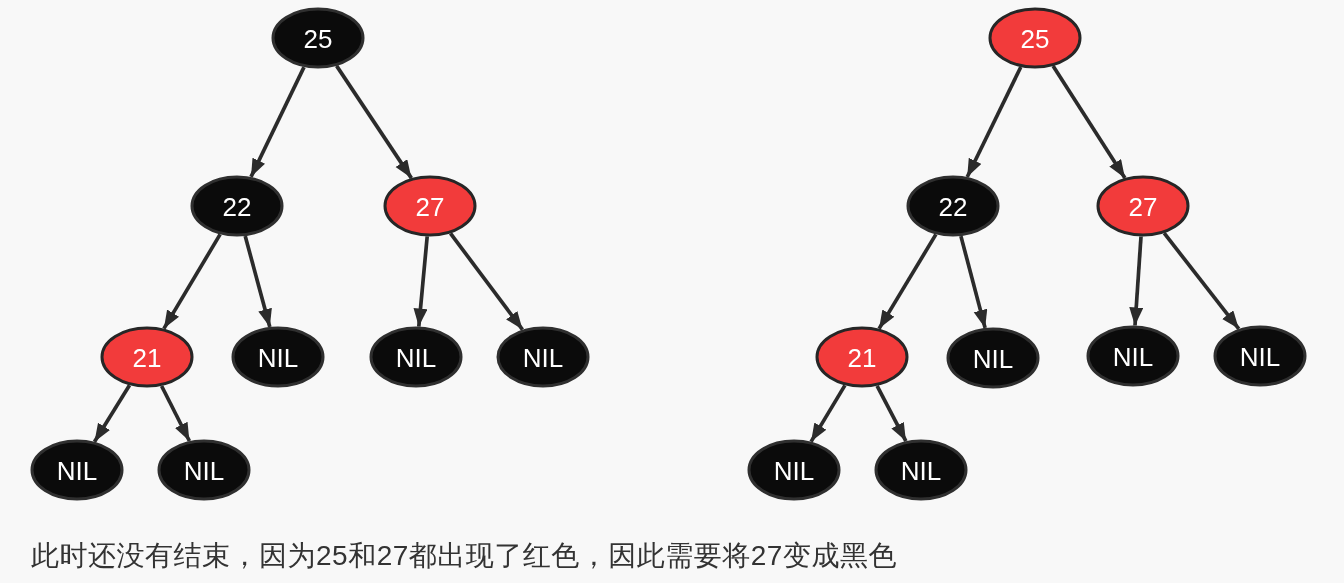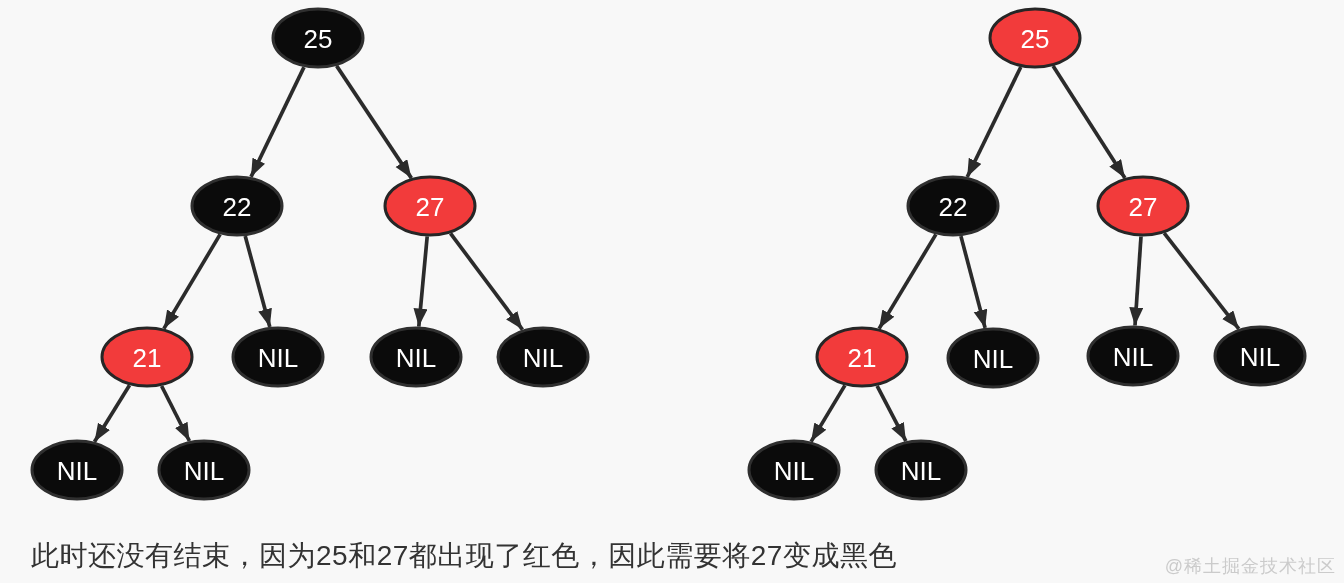--- a/index.html
+++ b/index.html
@@ -109,14 +109,13 @@
           <text x="1260" y="357" text-anchor="middle" dominant-baseline="central" fill="#ffffff" font-size="26" class="node-text">NIL</text>
           <ellipse cx="794" cy="470" rx="45" ry="29" fill="#0b0b0b" stroke="#2f2f2f" stroke-width="3"></ellipse>
           <text x="794" y="471" text-anchor="middle" dominant-baseline="central" fill="#ffffff" font-size="26" class="node-text">NIL</text>
           <ellipse cx="921" cy="470" rx="45" ry="29" fill="#0b0b0b" stroke="#2f2f2f" stroke-width="3"></ellipse>
           <text x="921" y="471" text-anchor="middle" dominant-baseline="central" fill="#ffffff" font-size="26" class="node-text">NIL</text>
         </g>
       </g>
   </svg>
 
   <div class="caption">此时还没有结束，因为25和27都出现了红色，因此需要将27变成黑色</div>
-  <div class="watermark">@稀土掘金技术社区</div>
 </div>
 
 </body></html>

